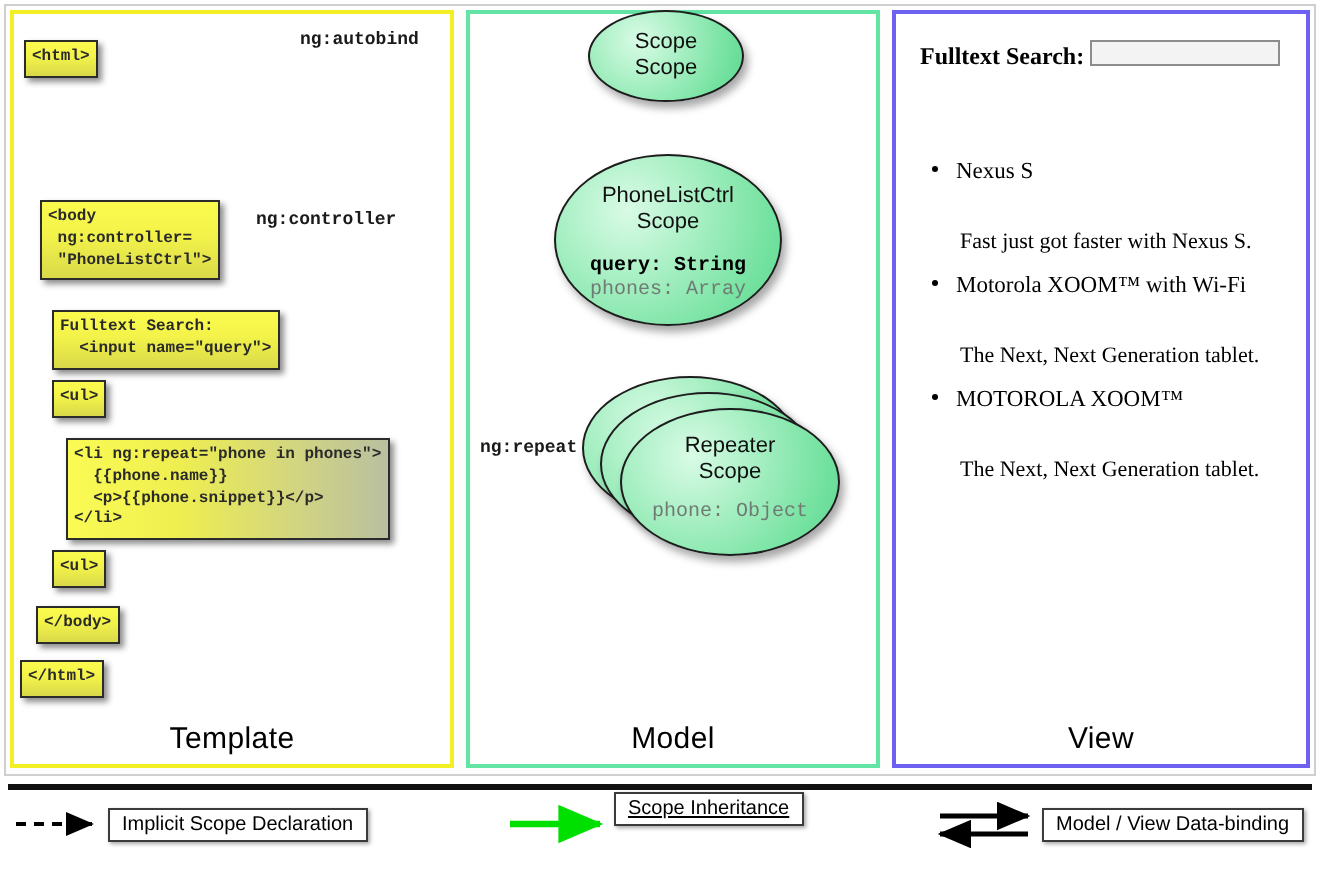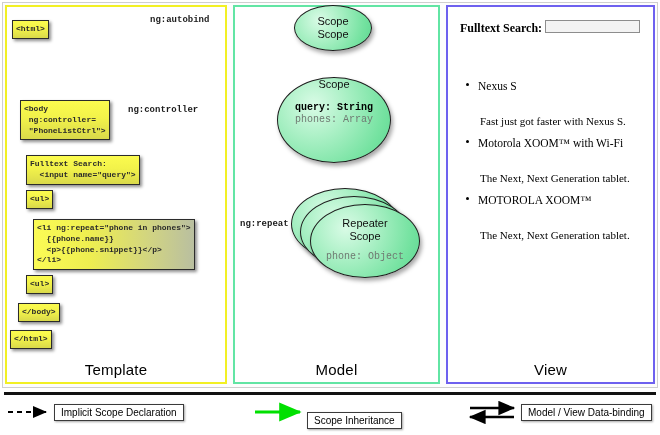--- a/index.html
+++ b/index.html
@@ -250,20 +250,21 @@
   <div class="panel panel-model">
     <div class="panel-label">Model</div>
   </div>
 
   <div class="ellipse" style="left:294px; top:5px; width:78px; height:46px;">
     <div class="title" style="margin-top:9px;">Scope</div>
     <div class="title">Scope</div>
   </div>
 
   <div class="ellipse" style="left:277px; top:77px; width:114px; height:86px;">
+    <div class="title" style="margin-top:14px;">PhoneListCtrl</div>
     <div class="title">Scope</div>
     <div class="prop prop-strong" style="margin-top:11px;">query: String</div>
     <div class="prop prop-dim">phones: Array</div>
   </div>
 
   <div class="ellipse" style="left:291px; top:188px; width:108px; height:72px; z-index:1;"></div>
   <div class="ellipse" style="left:300px; top:196px; width:108px; height:72px; z-index:2;"></div>
   <div class="ellipse" style="left:310px; top:204px; width:110px; height:74px; z-index:3;">
     <div class="title" style="margin-top:12px;text-align:center;">Repeater</div>
     <div class="title">Scope</div>
@@ -312,17 +313,17 @@
           <path d="M0,0 L7,3 L0,6 z" fill="#00e000"></path>
         </marker>
       </defs>
       <line x1="8" y1="20" x2="46" y2="20" stroke="#000" stroke-width="2" stroke-dasharray="5,4" marker-end="url(#lg-black)"></line>
       <line x1="255" y1="20" x2="300" y2="20" stroke="#00e000" stroke-width="3.2" marker-end="url(#lg-green)"></line>
       <line x1="470" y1="16" x2="514" y2="16" stroke="#000" stroke-width="2.4" marker-end="url(#lg-black)"></line>
       <line x1="514" y1="25" x2="470" y2="25" stroke="#000" stroke-width="2.4" marker-end="url(#lg-black)"></line>
     </svg>
 
     <div class="legend-box" style="left:54px; top:12px;">Implicit Scope Declaration</div>
-    <div class="legend-box" style="left:307px; top:20px;">Scope Inheritance</div>
+    <div class="legend-box" style="left:307px; top:4px;text-decoration:underline;">Scope Inheritance</div>
     <div class="legend-box" style="left:521px; top:12px;">Model / View Data-binding</div>
   </div>
 
 </div>
 
 </body></html>

